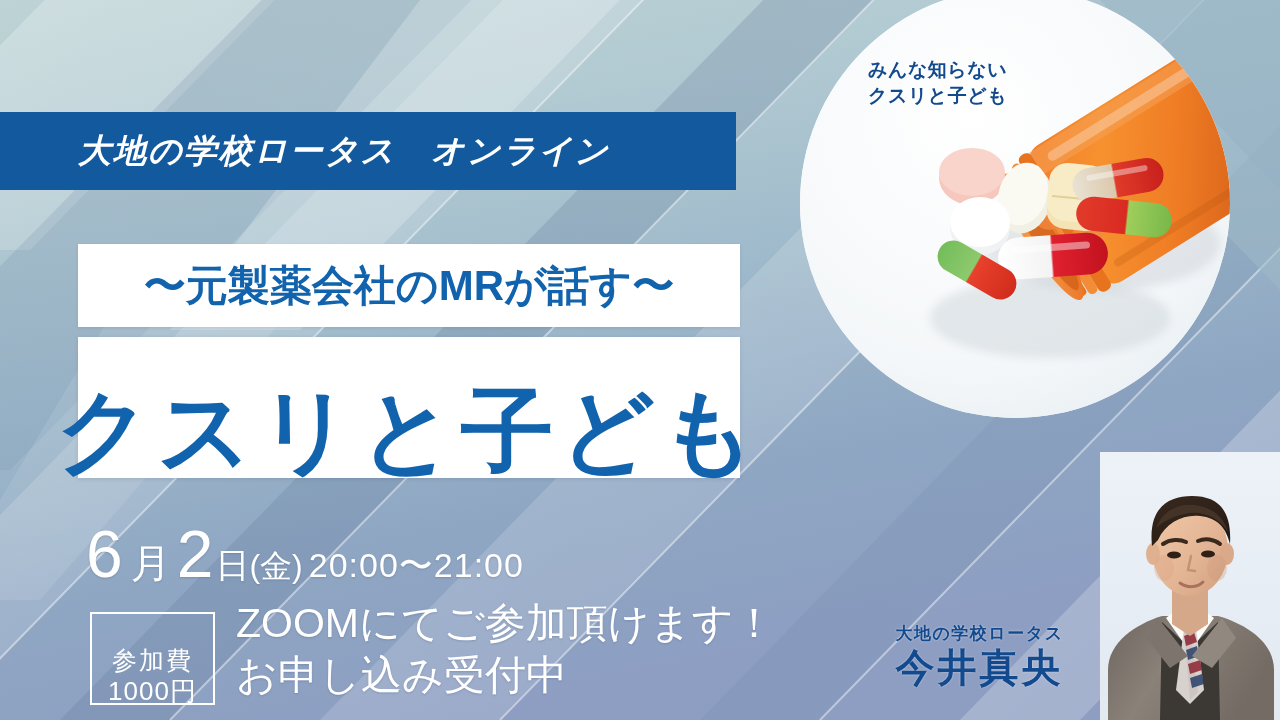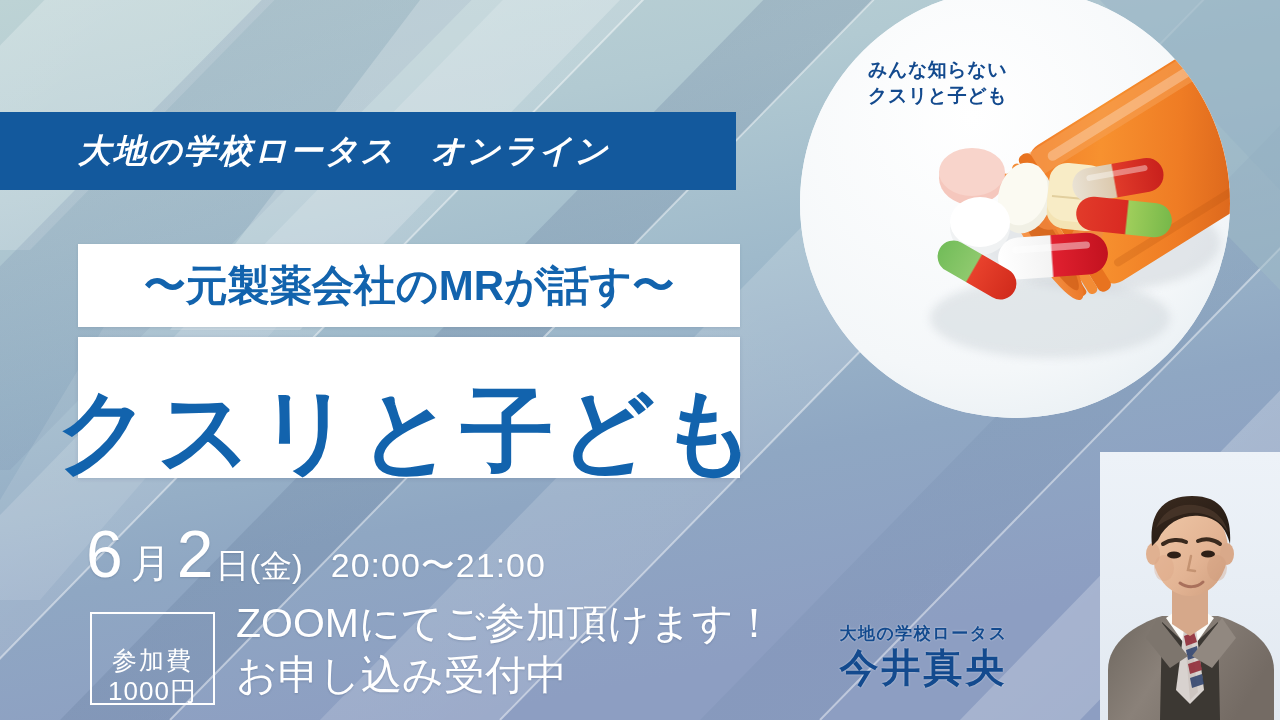--- a/index.html
+++ b/index.html
@@ -68,21 +68,21 @@
   
   .date-line{
     position:absolute;left:86px;top:521px;display:flex;align-items:baseline;
     color:#ffffff;white-space:nowrap;
     text-shadow:0 1px 2px rgba(60,80,110,.25);
   }
   .d-num{font-size:66px;font-weight:400;line-height:1;}
   .d-unit{font-size:40px;font-weight:400;line-height:1;margin:0 6px 0 8px;}
   .d-unit2{font-size:34px;font-weight:400;line-height:1;margin-left:2px;}
   .d-dow{font-size:32px;font-weight:400;line-height:1;margin-left:0px;}
-  .d-time{font-size:34px;font-weight:400;line-height:1;margin-left:28px;letter-spacing:1px;}
+  .d-time{font-size:34px;font-weight:400;line-height:1;margin-left:6px;letter-spacing:1px;}
 
   .info-lines{
     position:absolute;left:236px;top:597px;color:#ffffff;
     font-size:41px;line-height:1.28;white-space:nowrap;
     text-shadow:0 1px 2px rgba(60,80,110,.25);
   }
 
   .fee-box{
     position:absolute;left:90px;top:612px;width:125px;height:93px;
     border:2px solid #ffffff;box-sizing:border-box;
@@ -93,21 +93,21 @@
   .fee-amount{font-size:26px;letter-spacing:1px;}
 
   
   .presenter-photo{
     position:absolute;left:1100px;top:452px;width:180px;height:268px;
     overflow:hidden;background:#e7eef6;
   }
   .presenter-photo svg{display:block;width:180px;height:268px;}
 
   .presenter-name-wrap{
-    position:absolute;left:816px;top:622px;width:215px;text-align:center;
+    position:absolute;left:872px;top:622px;width:215px;text-align:center;
     color:#134a8e;
   }
   .presenter-org{
     font-size:17px;font-weight:bold;letter-spacing:1.5px;white-space:nowrap;
     text-shadow:0 0 2px rgba(255,255,255,.65);
   }
   .presenter-name{
     font-size:39px;font-weight:bold;letter-spacing:3px;white-space:nowrap;
     margin-top:2px;line-height:1.1;
     text-shadow:0 0 2px rgba(255,255,255,.55);

